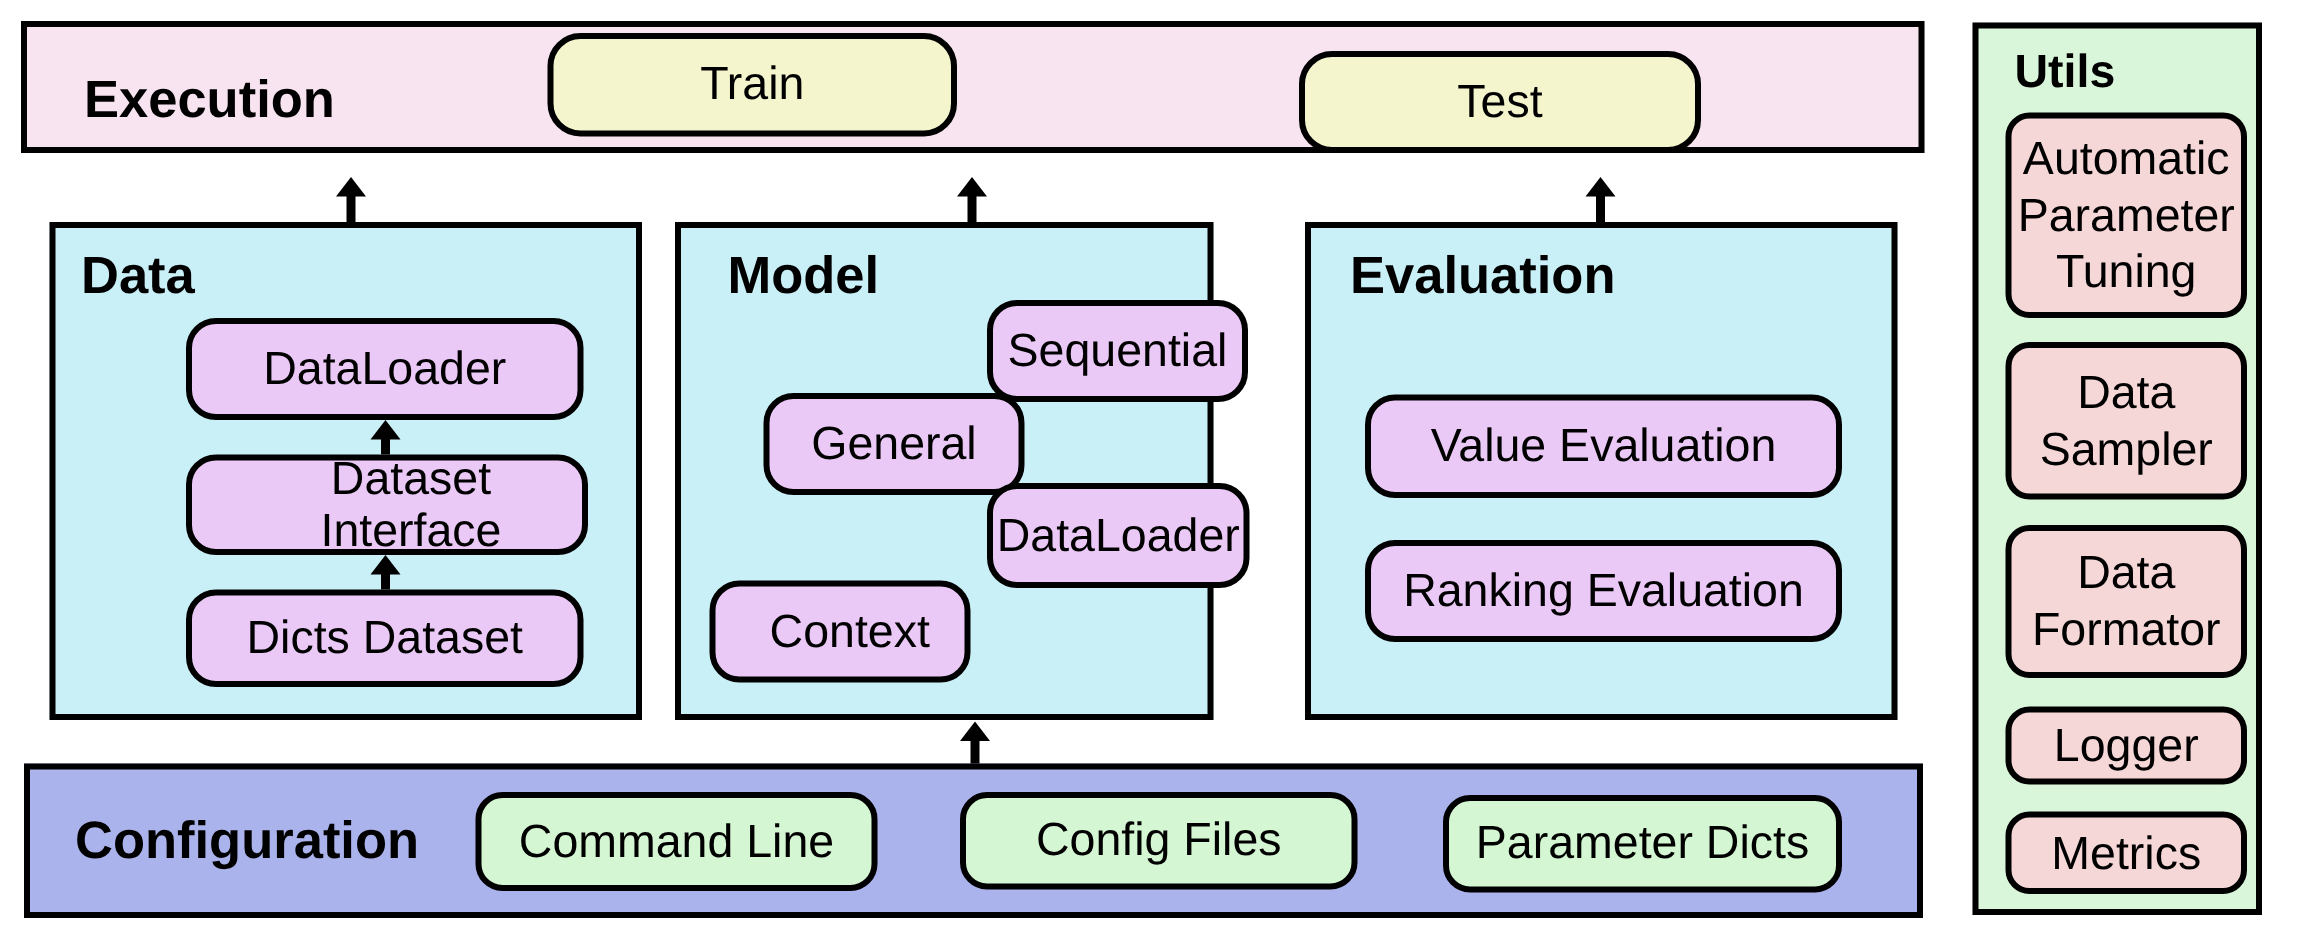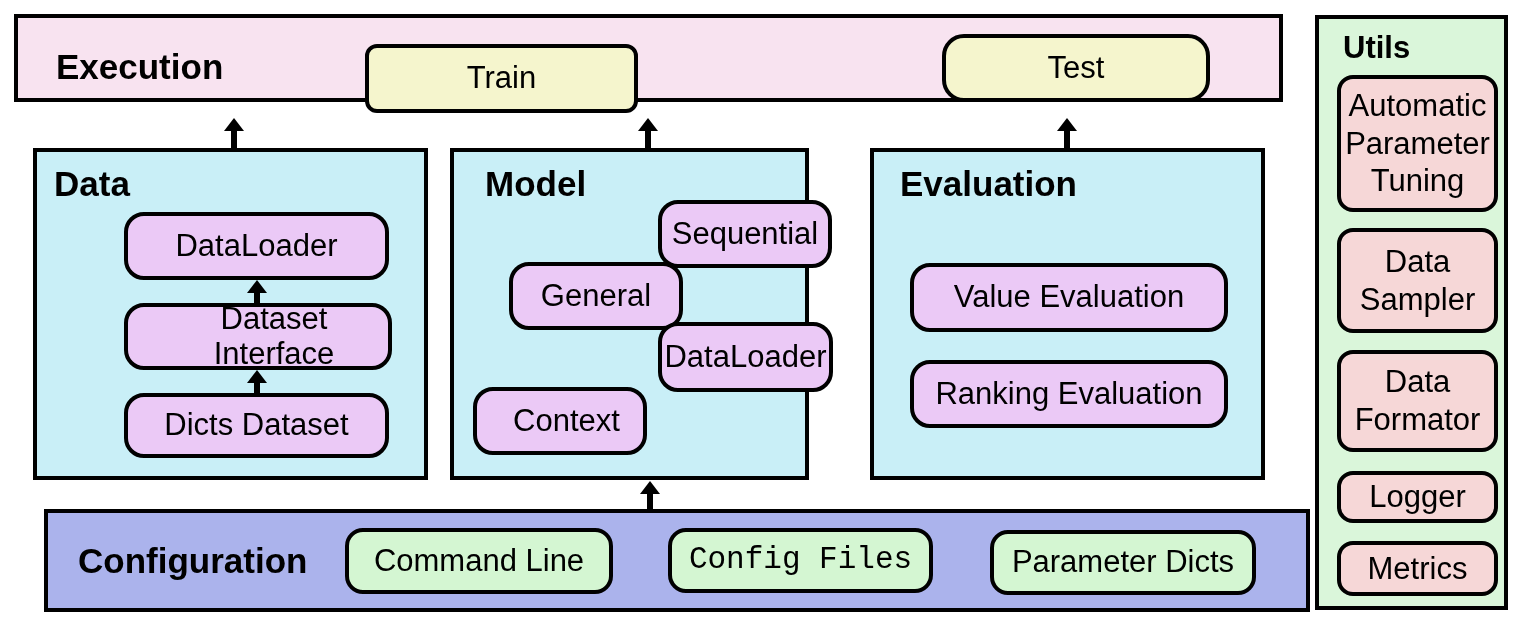--- a/index.html
+++ b/index.html
@@ -17,21 +17,21 @@
   body{font-family:"Liberation Sans", sans-serif; color:#000;}
   .canvas{position:relative;width:1531px;height:628px;background:#fff;overflow:hidden;}
 
   .panel{position:absolute;box-sizing:border-box;border:4px solid var(--border);}
   .panel .title{position:absolute;margin:0;font-weight:bold;font-size:35px;line-height:1;letter-spacing:0;}
 
   .exec{left:14px;top:14px;width:1269px;height:88px;background:var(--execution-bg);}
   .data-mod{left:33px;top:148px;width:395px;height:332px;background:var(--module-bg);}
   .model-mod{left:450px;top:148px;width:359px;height:332px;background:var(--module-bg);}
   .eval-mod{left:870px;top:148px;width:395px;height:332px;background:var(--module-bg);}
-  .config{left:16px;top:509px;width:1266px;height:103px;background:var(--configuration-bg);margin-left:28px;}
+  .config{left:16px;top:509px;width:1266px;height:103px;background:var(--configuration-bg);}
   .utils{left:1315px;top:15px;width:193px;height:595px;background:var(--utils-bg);}
 
   .pill{position:absolute;box-sizing:border-box;display:flex;align-items:center;justify-content:center;
         border:4px solid var(--border);border-radius:20px;font-size:31px;line-height:1.1;
         background:var(--component-bg);text-align:center;}
   .task{background:var(--task-bg);border-radius:22px;}
   .config-item{background:var(--config-item-bg);border-radius:18px;}
   .util-item{background:var(--utils-item-bg);border-radius:16px;line-height:1.22;padding:14px 4px;}
 
   .arrow{position:absolute;width:22px;}
@@ -41,22 +41,22 @@
   .arrow .stem{position:absolute;top:11px;bottom:0;left:50%;transform:translateX(-50%);
                width:6px;background:var(--border);}
 </style>
 </head>
 <body>
 
 <div class="canvas">
 
   <section class="panel exec">
     <h2 class="title" style="left:38px;top:31px;">Execution</h2>
-    <div class="pill task" style="left:347px;top:26px;width:273px;height:69px;border-radius:12px;">Train</div>
-    <div class="pill task" style="left:924px;top:16px;width:268px;height:68px;">Test</div>
+    <div class="pill task" style="left:347px;top:4px;width:273px;height:69px;">Train</div>
+    <div class="pill task" style="left:848px;top:16px;width:268px;height:68px;">Test</div>
   </section>
 
   <div class="arrow" style="left:223px;top:118px;height:30px;">
       <span class="head"></span>
       <span class="stem"></span>
     </div>
   <div class="arrow" style="left:637px;top:118px;height:30px;">
       <span class="head"></span>
       <span class="stem"></span>
     </div>
@@ -95,21 +95,21 @@
   </section>
 
   <div class="arrow" style="left:639px;top:481px;height:29px;">
       <span class="head"></span>
       <span class="stem"></span>
     </div>
 
   <section class="panel config">
     <h2 class="title" style="left:30px;top:30px;">Configuration</h2>
     <div class="pill config-item" style="left:297px;top:15px;width:268px;height:66px;">Command Line</div>
-    <div class="pill config-item" style="left:620px;top:15px;width:265px;height:65px;font-family:Liberation Mono, monospace;">Config Files</div>
+    <div class="pill config-item" style="left:620px;top:15px;width:265px;height:65px;">Config Files</div>
     <div class="pill config-item" style="left:942px;top:17px;width:266px;height:65px;">Parameter Dicts</div>
   </section>
 
   <section class="panel utils">
     <h2 class="title" style="left:24px;top:13px;font-size:31px;">Utils</h2>
     <div class="pill util-item" style="left:18px;top:56px;width:161px;height:137px;">Automatic Parameter Tuning</div>
     <div class="pill util-item" style="left:18px;top:209px;width:161px;height:105px;">Data Sampler</div>
     <div class="pill util-item" style="left:18px;top:331px;width:161px;height:102px;">Data Formator</div>
     <div class="pill util-item" style="left:18px;top:452px;width:161px;height:52px;">Logger</div>
     <div class="pill util-item" style="left:18px;top:522px;width:161px;height:55px;">Metrics</div>

